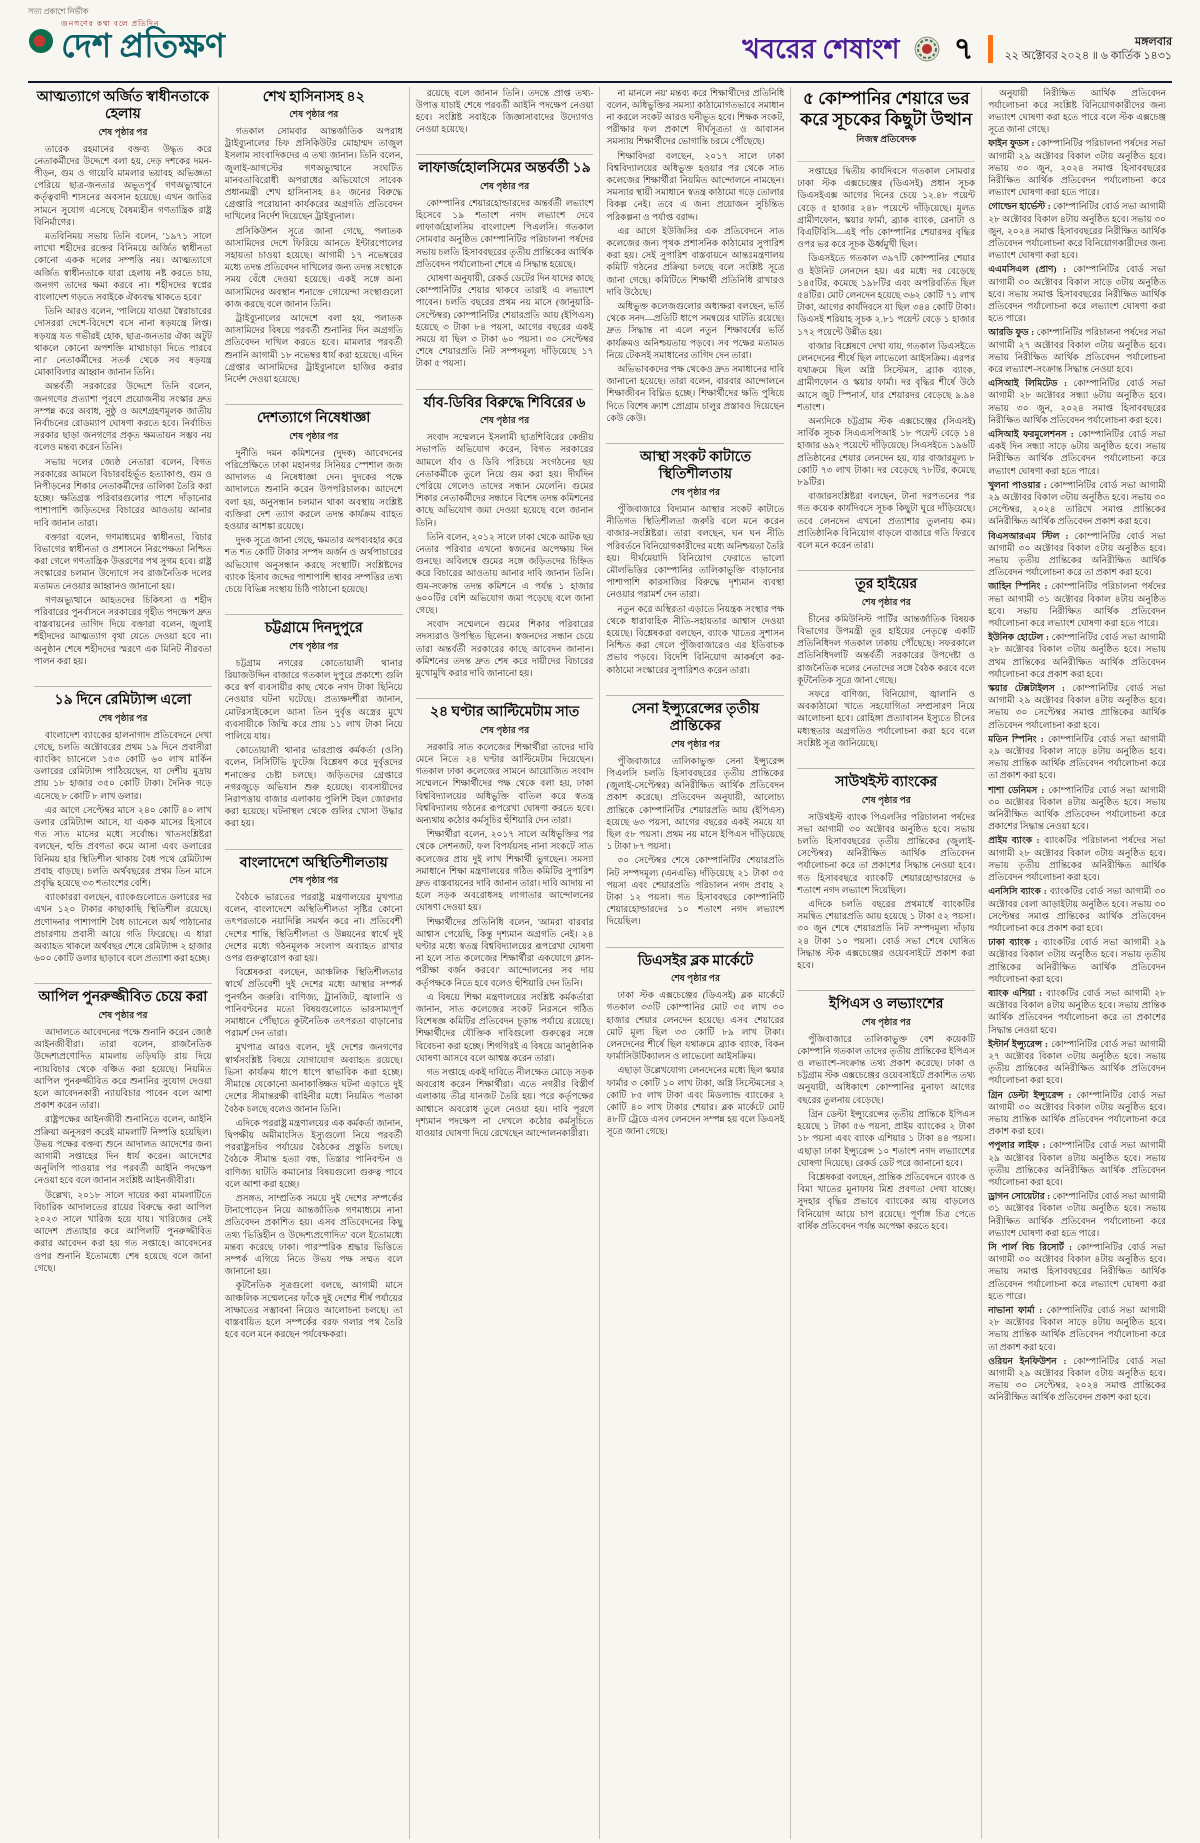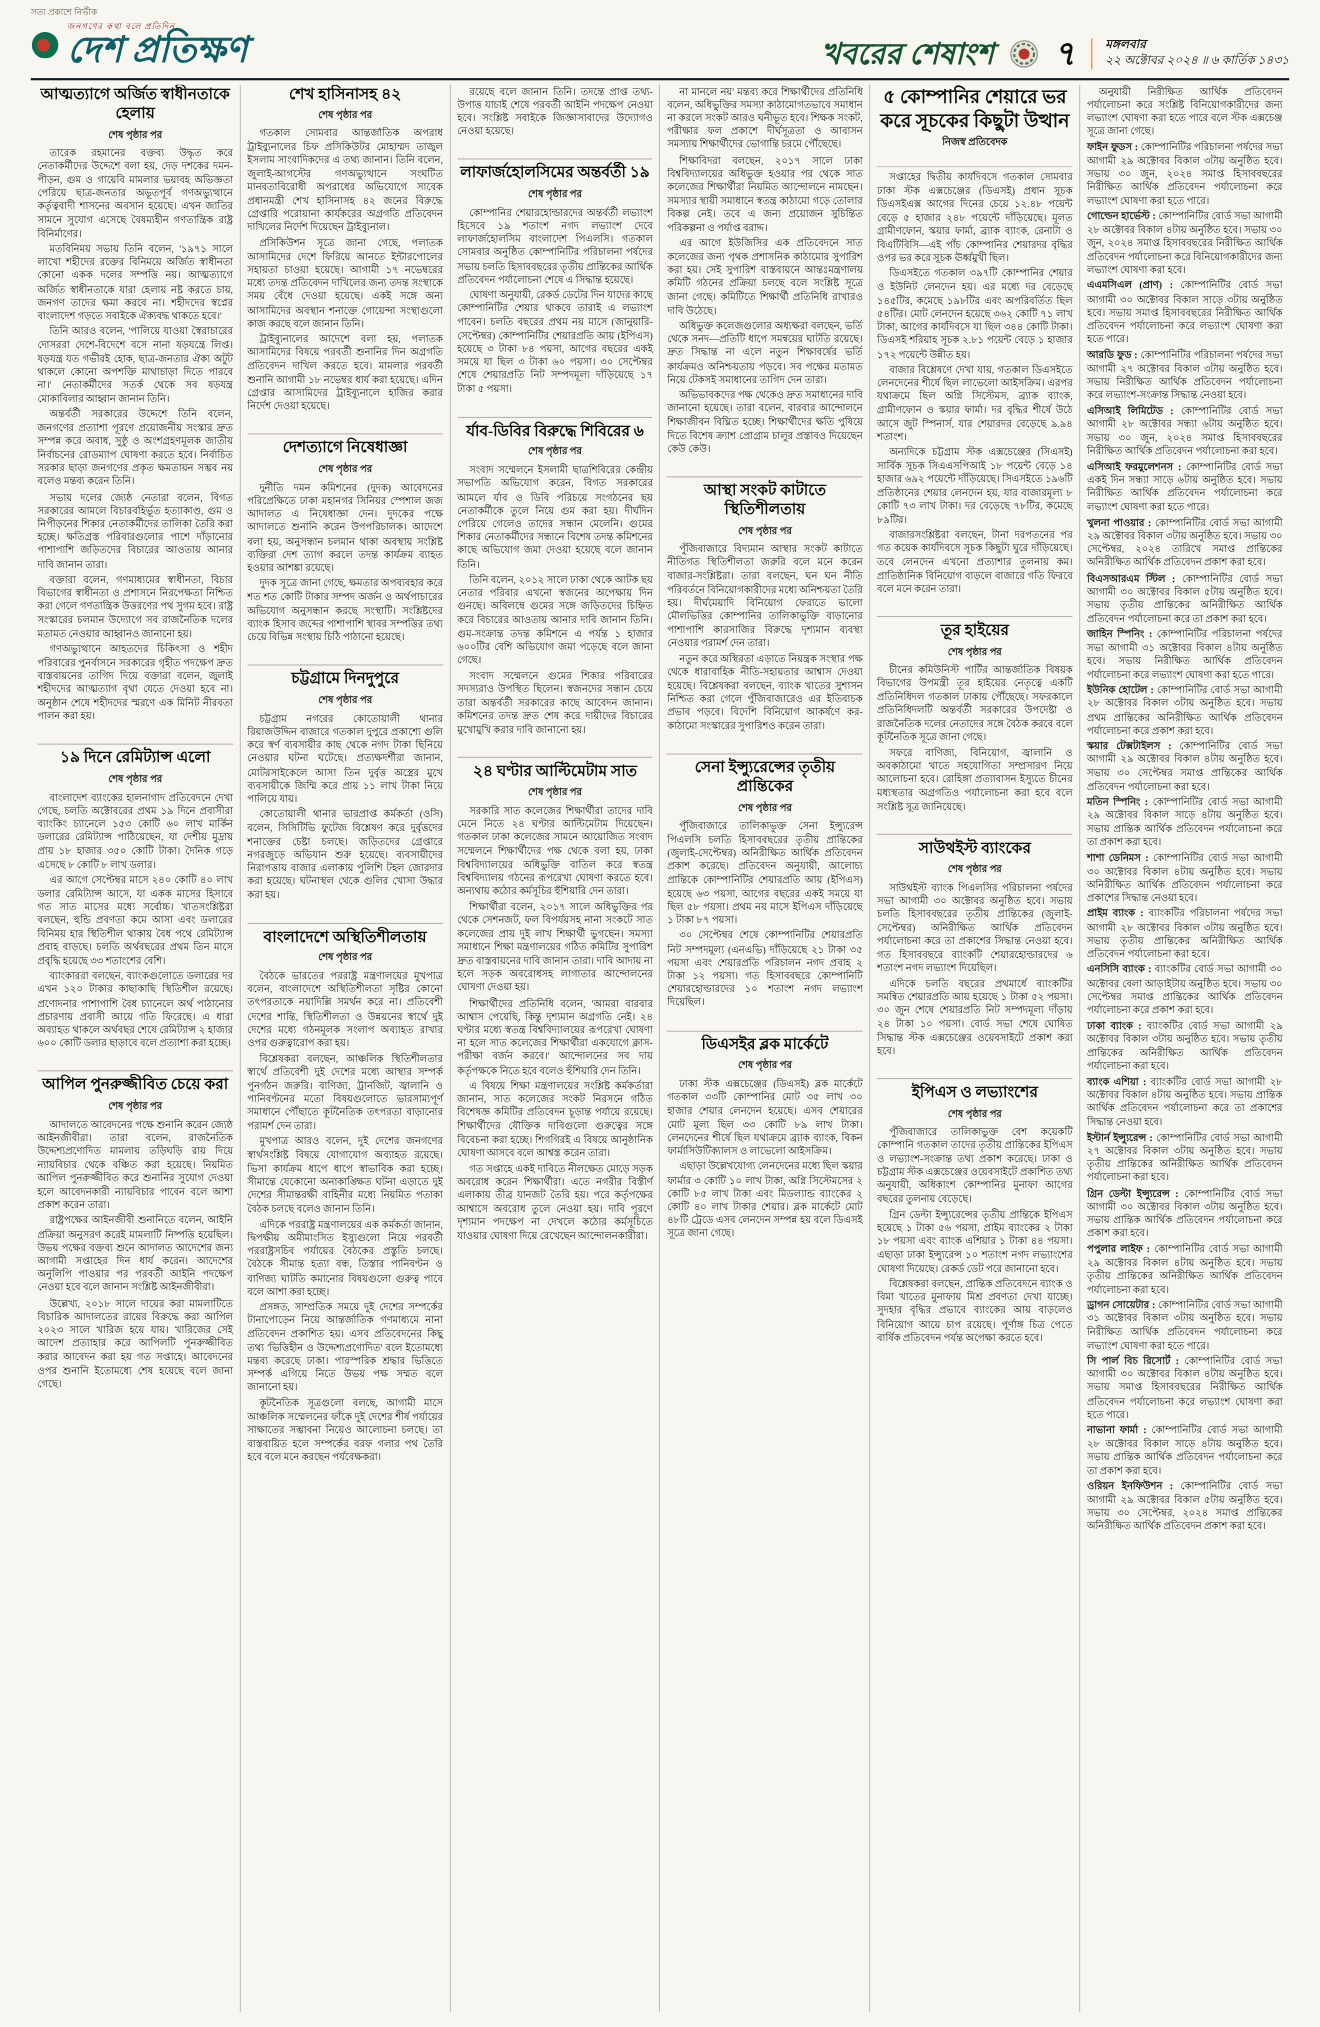--- a/index.html
+++ b/index.html
@@ -4,30 +4,30 @@
 <title>Newspaper Page</title>
 <style>
   html,body{margin:0;padding:0;background:#dedbd3;}
   .page{
     width:1200px;height:1843px;margin:0 auto;box-sizing:border-box;
     background:#f8f6f1;padding:6px 28px 8px;
     font-family:"Liberation Serif", serif;color:#1d1b16;overflow:hidden;
     outline:1px solid #c7c4ba;
   }
   .topnote{font-size:8px;color:#6b675d;height:12px;line-height:12px;}
-  .header-row{display:flex;align-items:flex-end;justify-content:space-between;padding:2px 0 8px;font-style:italic;}
+  .header-row{display:flex;align-items:flex-end;justify-content:space-between;padding:2px 0 18px;}
   .masthead{display:flex;align-items:center;gap:7px;}
   .masthead-text{display:flex;flex-direction:column;line-height:1;}
   .masthead-tagline{font-size:7.5px;color:#8a1f1f;margin-bottom:2px;letter-spacing:1px;}
   .masthead-title{font-size:33px;font-weight:800;color:#0c5f66;line-height:1;}
   .header-right{display:flex;align-items:flex-end;gap:14px;}
-  .section-title{font-size:27px;font-weight:800;line-height:1;color:#14532d;}
+  .section-title{font-size:27px;font-weight:800;line-height:1;color:#4c1d95;}
   .emblem{display:block;margin-bottom:1px;}
   .page-number{font-size:31px;font-weight:800;line-height:.9;color:#0e0d0b;}
-  .dateblock{border-left:1px solid #f97316;padding-left:12px;line-height:1.25;}
+  .dateblock{text-align:right;border-left:5px solid #f97316;padding-left:12px;line-height:1.25;}
   .weekday{font-size:11px;font-weight:700;}
   .dateline{font-size:11px;}
   .content{
     display:flex;height:1758px;overflow:hidden;
     border-top:2px solid #0f172a;padding-top:4px;box-sizing:border-box;
   }
   .col{flex:1 1 0;padding:0 6px;overflow:hidden;min-width:0;}
   .col + .col{border-left:1px solid #c2bfb4;}
   .headline{font-size:14px;font-weight:700;text-align:center;line-height:1.25;margin:1px 0 2px;color:#0d0c0a;}
   .headline.lg{font-size:17px;}

